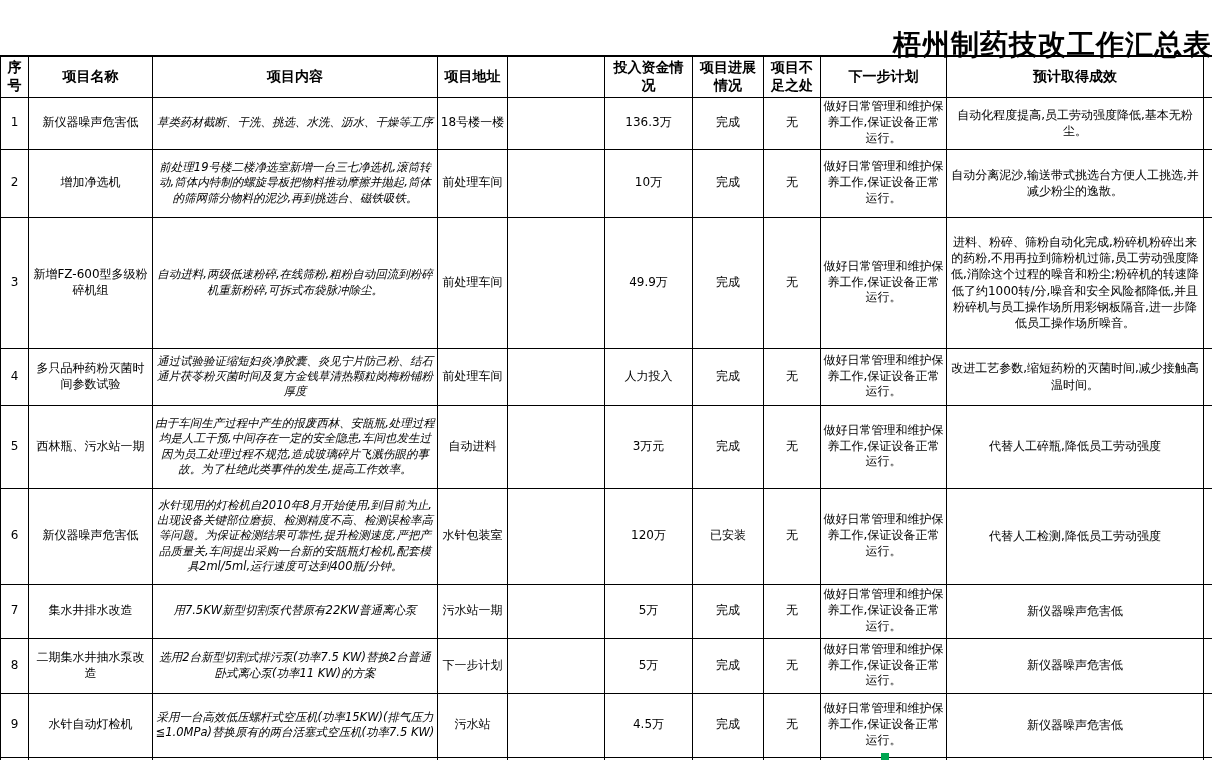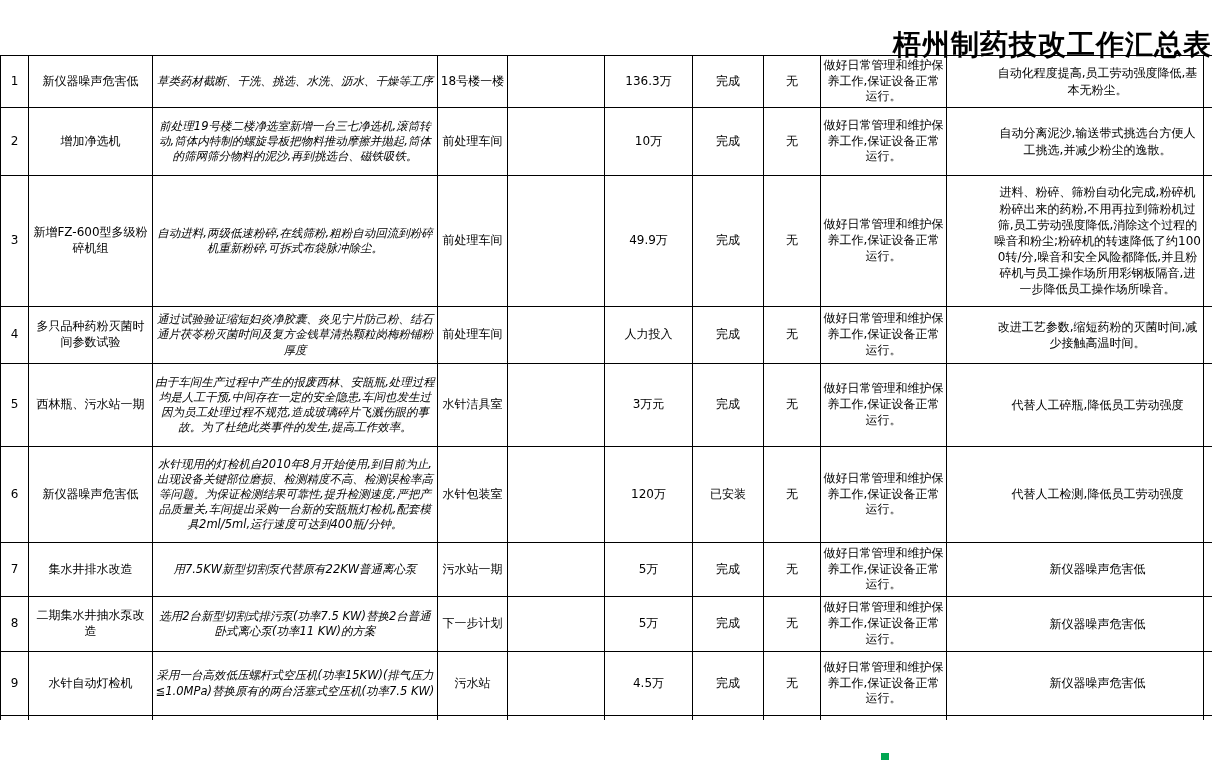--- a/index.html
+++ b/index.html
@@ -16,21 +16,21 @@
     position:absolute; top:55px; left:0;
     border-collapse:collapse; table-layout:fixed; width:1213px;
   }
   .summary th, .summary td {
     border:1px solid #000; text-align:center; vertical-align:middle;
     padding:0 2px; overflow:hidden; word-break:break-all;
   }
   .summary th { font-size:14px; font-weight:bold; border-top:2px solid #000; line-height:1.25; }
   .summary td { font-size:12px; line-height:1.32; }
   .summary td.c-content { font-size:11.5px;font-style:italic; }
-  .summary td.c-result  { font-size:12px; line-height:1.35;padding-left:47px; }
+  .summary td.c-result  { font-size:12px; line-height:1.35; }
   .summary tr.sliver td { border-bottom:none; }
   .fill-handle {
     position:absolute; left:881px; top:753px; width:8px; height:8px;
   }
 </style>
 </head>
 <body>
 
 <div class="page">
 
@@ -45,20 +45,33 @@
         <col style="width:97px">
         <col style="width:88px">
       <col style="width:71px">
         <col style="width:57px">
         <col style="width:126px">
       <col style="width:257px">
         <col style="width:9px">
     </colgroup>
 
     <tbody>
+        <tr style="height:41px">
+      <th>序号</th>
+      <th>项目名称</th>
+      <th>项目内容</th>
+      <th>项目地址</th>
+      <th></th>
+      <th>投入资金情况</th>
+      <th>项目进展情况</th>
+      <th>项目不足之处</th>
+      <th>下一步计划</th>
+      <th>预计取得成效</th>
+      <th></th>
+    </tr>
 
     <tr style="height:52px">
       <td>1</td>
       <td>新仪器噪声危害低</td>
       <td class="c-content">草类药材截断、干洗、挑选、水洗、沥水、干燥等工序</td>
       <td>18号楼一楼</td>
       <td></td>
       <td>136.3万</td>
       <td>完成</td>
       <td>无</td>
@@ -106,21 +119,21 @@
       <td>无</td>
       <td>做好日常管理和维护保养工作,保证设备正常运行。</td>
       <td class="c-result">改进工艺参数,缩短药粉的灭菌时间,减少接触高温时间。</td>
       <td></td>
     </tr>
 
     <tr style="height:83px">
       <td>5</td>
       <td>西林瓶、污水站一期</td>
       <td class="c-content">由于车间生产过程中产生的报废西林、安瓿瓶,处理过程均是人工干预,中间存在一定的安全隐患,车间也发生过因为员工处理过程不规范,造成玻璃碎片飞溅伤眼的事故。为了杜绝此类事件的发生,提高工作效率。</td>
-      <td>水针洁具室</td>
+      <td>自动进料</td>
       <td></td>
       <td>3万元</td>
       <td>完成</td>
       <td>无</td>
       <td>做好日常管理和维护保养工作,保证设备正常运行。</td>
       <td class="c-result">代替人工碎瓶,降低员工劳动强度</td>
       <td></td>
     </tr>
 
     <tr style="height:96px">

